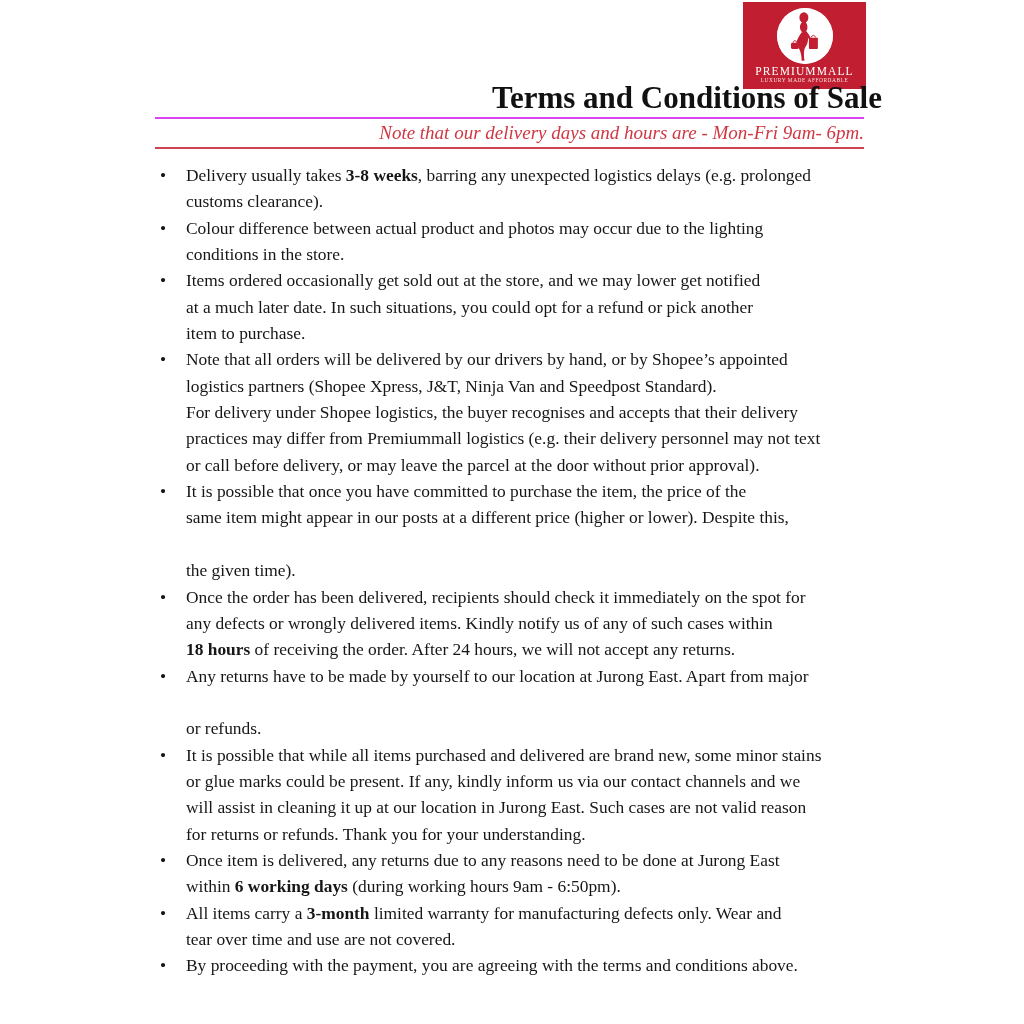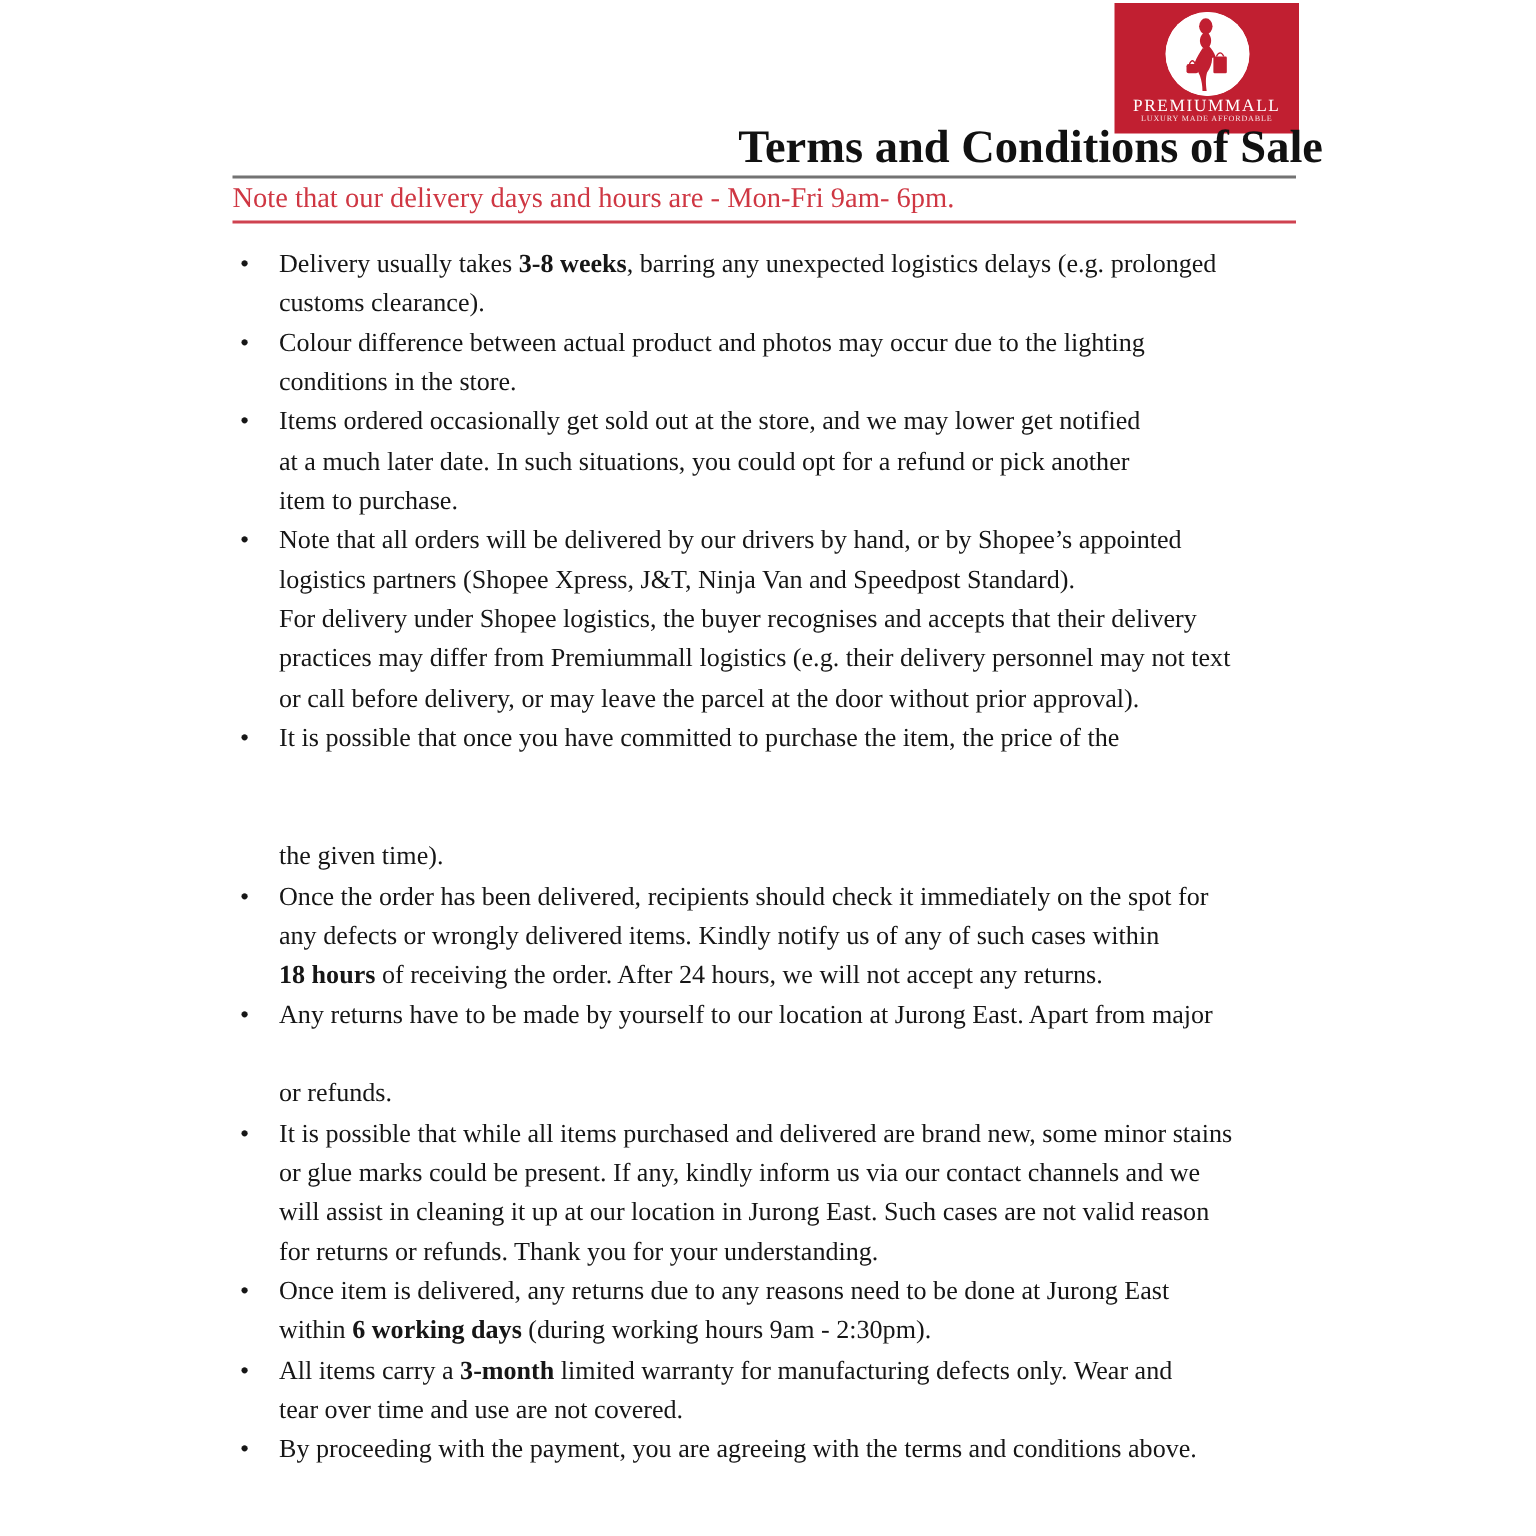--- a/index.html
+++ b/index.html
@@ -59,24 +59,25 @@
     font-weight: bold;
     color: #111111;
   }
 
   
   .note {
     position: absolute;
     left: 155px;
     top: 117px;
     width: 709px;
-    border-top: 2px solid #737373;
+    border-top: 2px solid #d946ef;
     border-bottom: 2px solid #cf4250;
-    text-align: left;
+    text-align: right;
     color: #cf3743;
+    font-style: italic;
     font-size: 19px;
     line-height: 28px;
     height: 28px;
   }
 
   
   .terms {
     position: absolute;
     left: 157px;
     top: 162px;
@@ -141,37 +142,37 @@
       <div class="bullet-row">
         <span class="marker">•</span>
         <div class="bullet-text"><span>Items ordered occasionally get sold out at the store, and we may lower get notified</span><br><span>at a much later date. In such situations, you could opt for a refund or pick another</span><br><span>item to purchase.</span></div>
       </div>
       <div class="bullet-row">
         <span class="marker">•</span>
         <div class="bullet-text"><span>Note that all orders will be delivered by our drivers by hand, or by Shopee’s appointed</span><br><span>logistics partners (Shopee Xpress, J&amp;T, Ninja Van and Speedpost Standard).</span><br><span>For delivery under Shopee logistics, the buyer recognises and accepts that their delivery</span><br><span>practices may differ from Premiummall logistics (e.g. their delivery personnel may not text</span><br><span>or call before delivery, or may leave the parcel at the door without prior approval).</span></div>
       </div>
       <div class="bullet-row">
         <span class="marker">•</span>
-        <div class="bullet-text"><span>It is possible that once you have committed to purchase the item, the price of the</span><br><br><br><span>the given time).</span></div>
+        <div class="bullet-text"><span>It is possible that once you have committed to purchase the item, the price of the</span><br><span>same item might appear in our posts at a different price (higher or lower). Despite this,</span><br><br><span>the given time).</span></div>
       </div>
       <div class="bullet-row">
         <span class="marker">•</span>
         <div class="bullet-text"><span>Once the order has been delivered, recipients should check it immediately on the spot for</span><br><span>any defects or wrongly delivered items. Kindly notify us of any of such cases within</span><br><b>18 hours</b><span> of receiving the order. After 24 hours, we will not accept any returns.</span></div>
       </div>
       <div class="bullet-row">
         <span class="marker">•</span>
         <div class="bullet-text"><span>Any returns have to be made by yourself to our location at Jurong East. Apart from major</span><br><br><span>or refunds.</span></div>
       </div>
       <div class="bullet-row">
         <span class="marker">•</span>
         <div class="bullet-text"><span>It is possible that while all items purchased and delivered are brand new, some minor stains</span><br><span>or glue marks could be present. If any, kindly inform us via our contact channels and we</span><br><span>will assist in cleaning it up at our location in Jurong East. Such cases are not valid reason</span><br><span>for returns or refunds. Thank you for your understanding.</span></div>
       </div>
       <div class="bullet-row">
         <span class="marker">•</span>
-        <div class="bullet-text"><span>Once item is delivered, any returns due to any reasons need to be done at Jurong East</span><br><span>within </span><b>6 working days</b><span> (during working hours 9am - 2:30pm).</span></div>
+        <div class="bullet-text"><span>Once item is delivered, any returns due to any reasons need to be done at Jurong East</span><br><span>within </span><b>6 working days</b><span> (during working hours 9am - 6:50pm).</span></div>
       </div>
       <div class="bullet-row">
         <span class="marker">•</span>
         <div class="bullet-text"><span>All items carry a </span><b>3-month</b><span> limited warranty for manufacturing defects only. Wear and</span><br><span>tear over time and use are not covered.</span></div>
       </div>
       <div class="bullet-row">
         <span class="marker">•</span>
         <div class="bullet-text"><span>By proceeding with the payment, you are agreeing with the terms and conditions above.</span></div>
       </div>
     </div>

